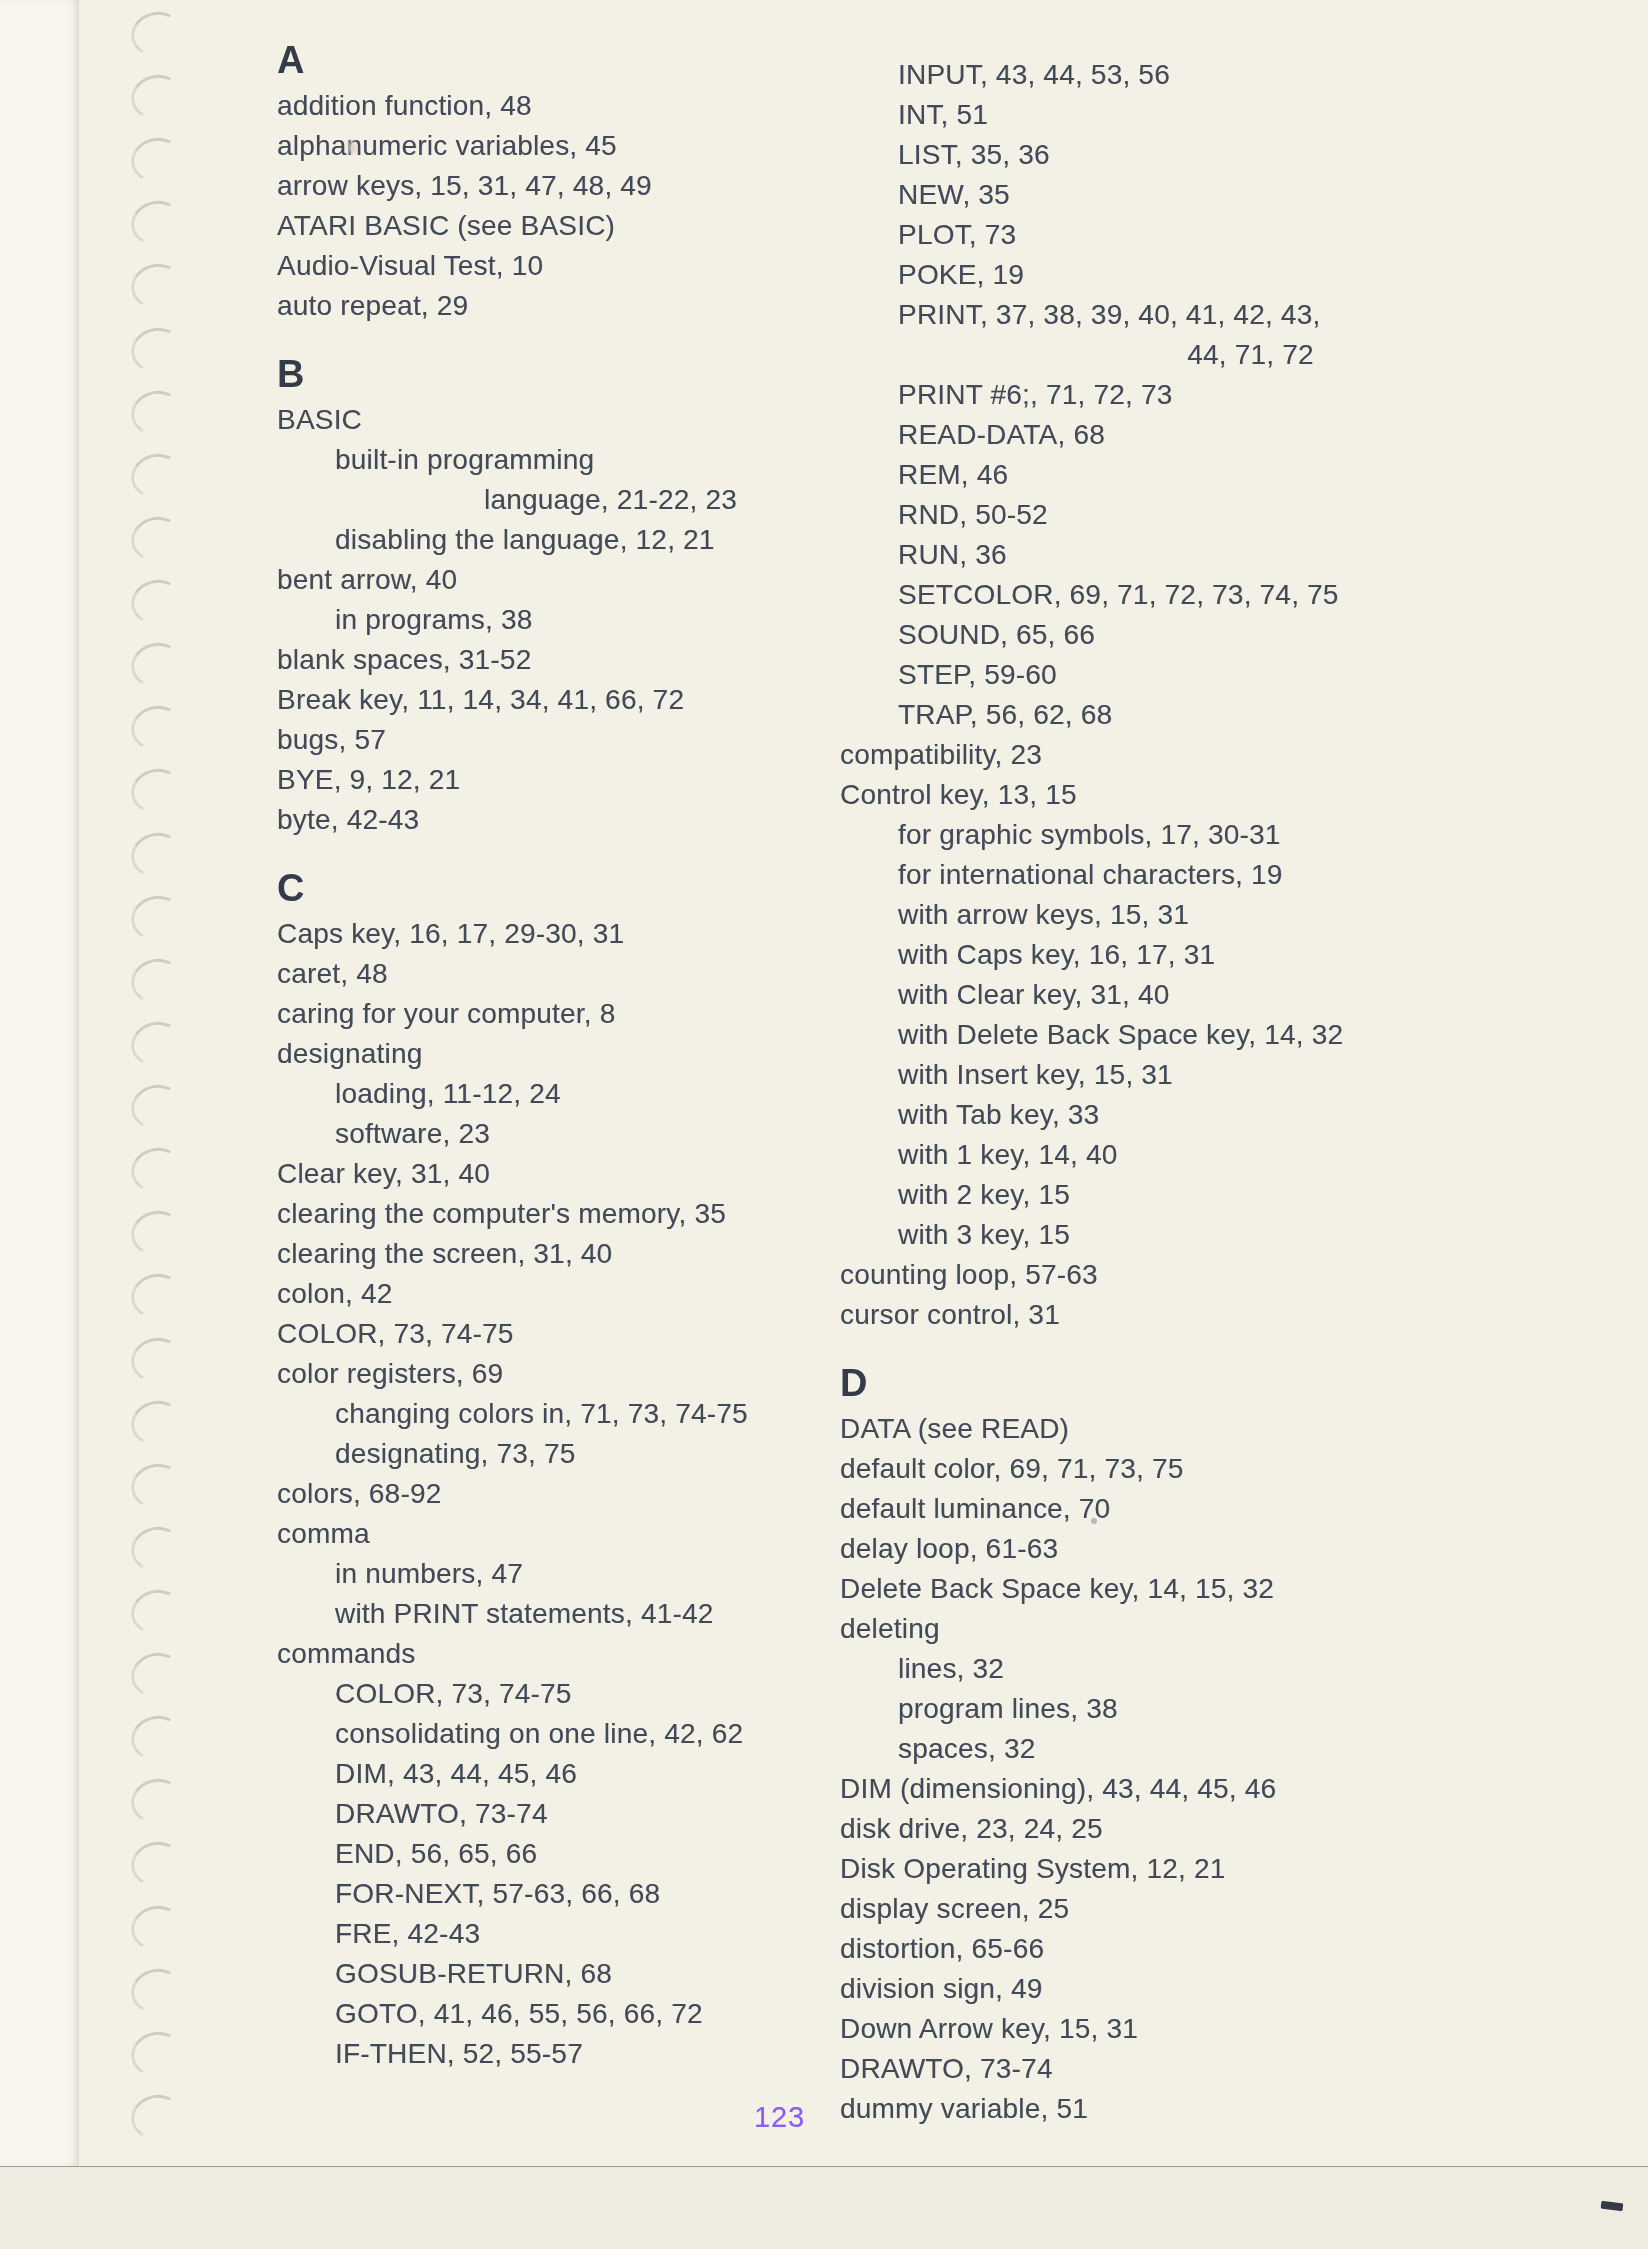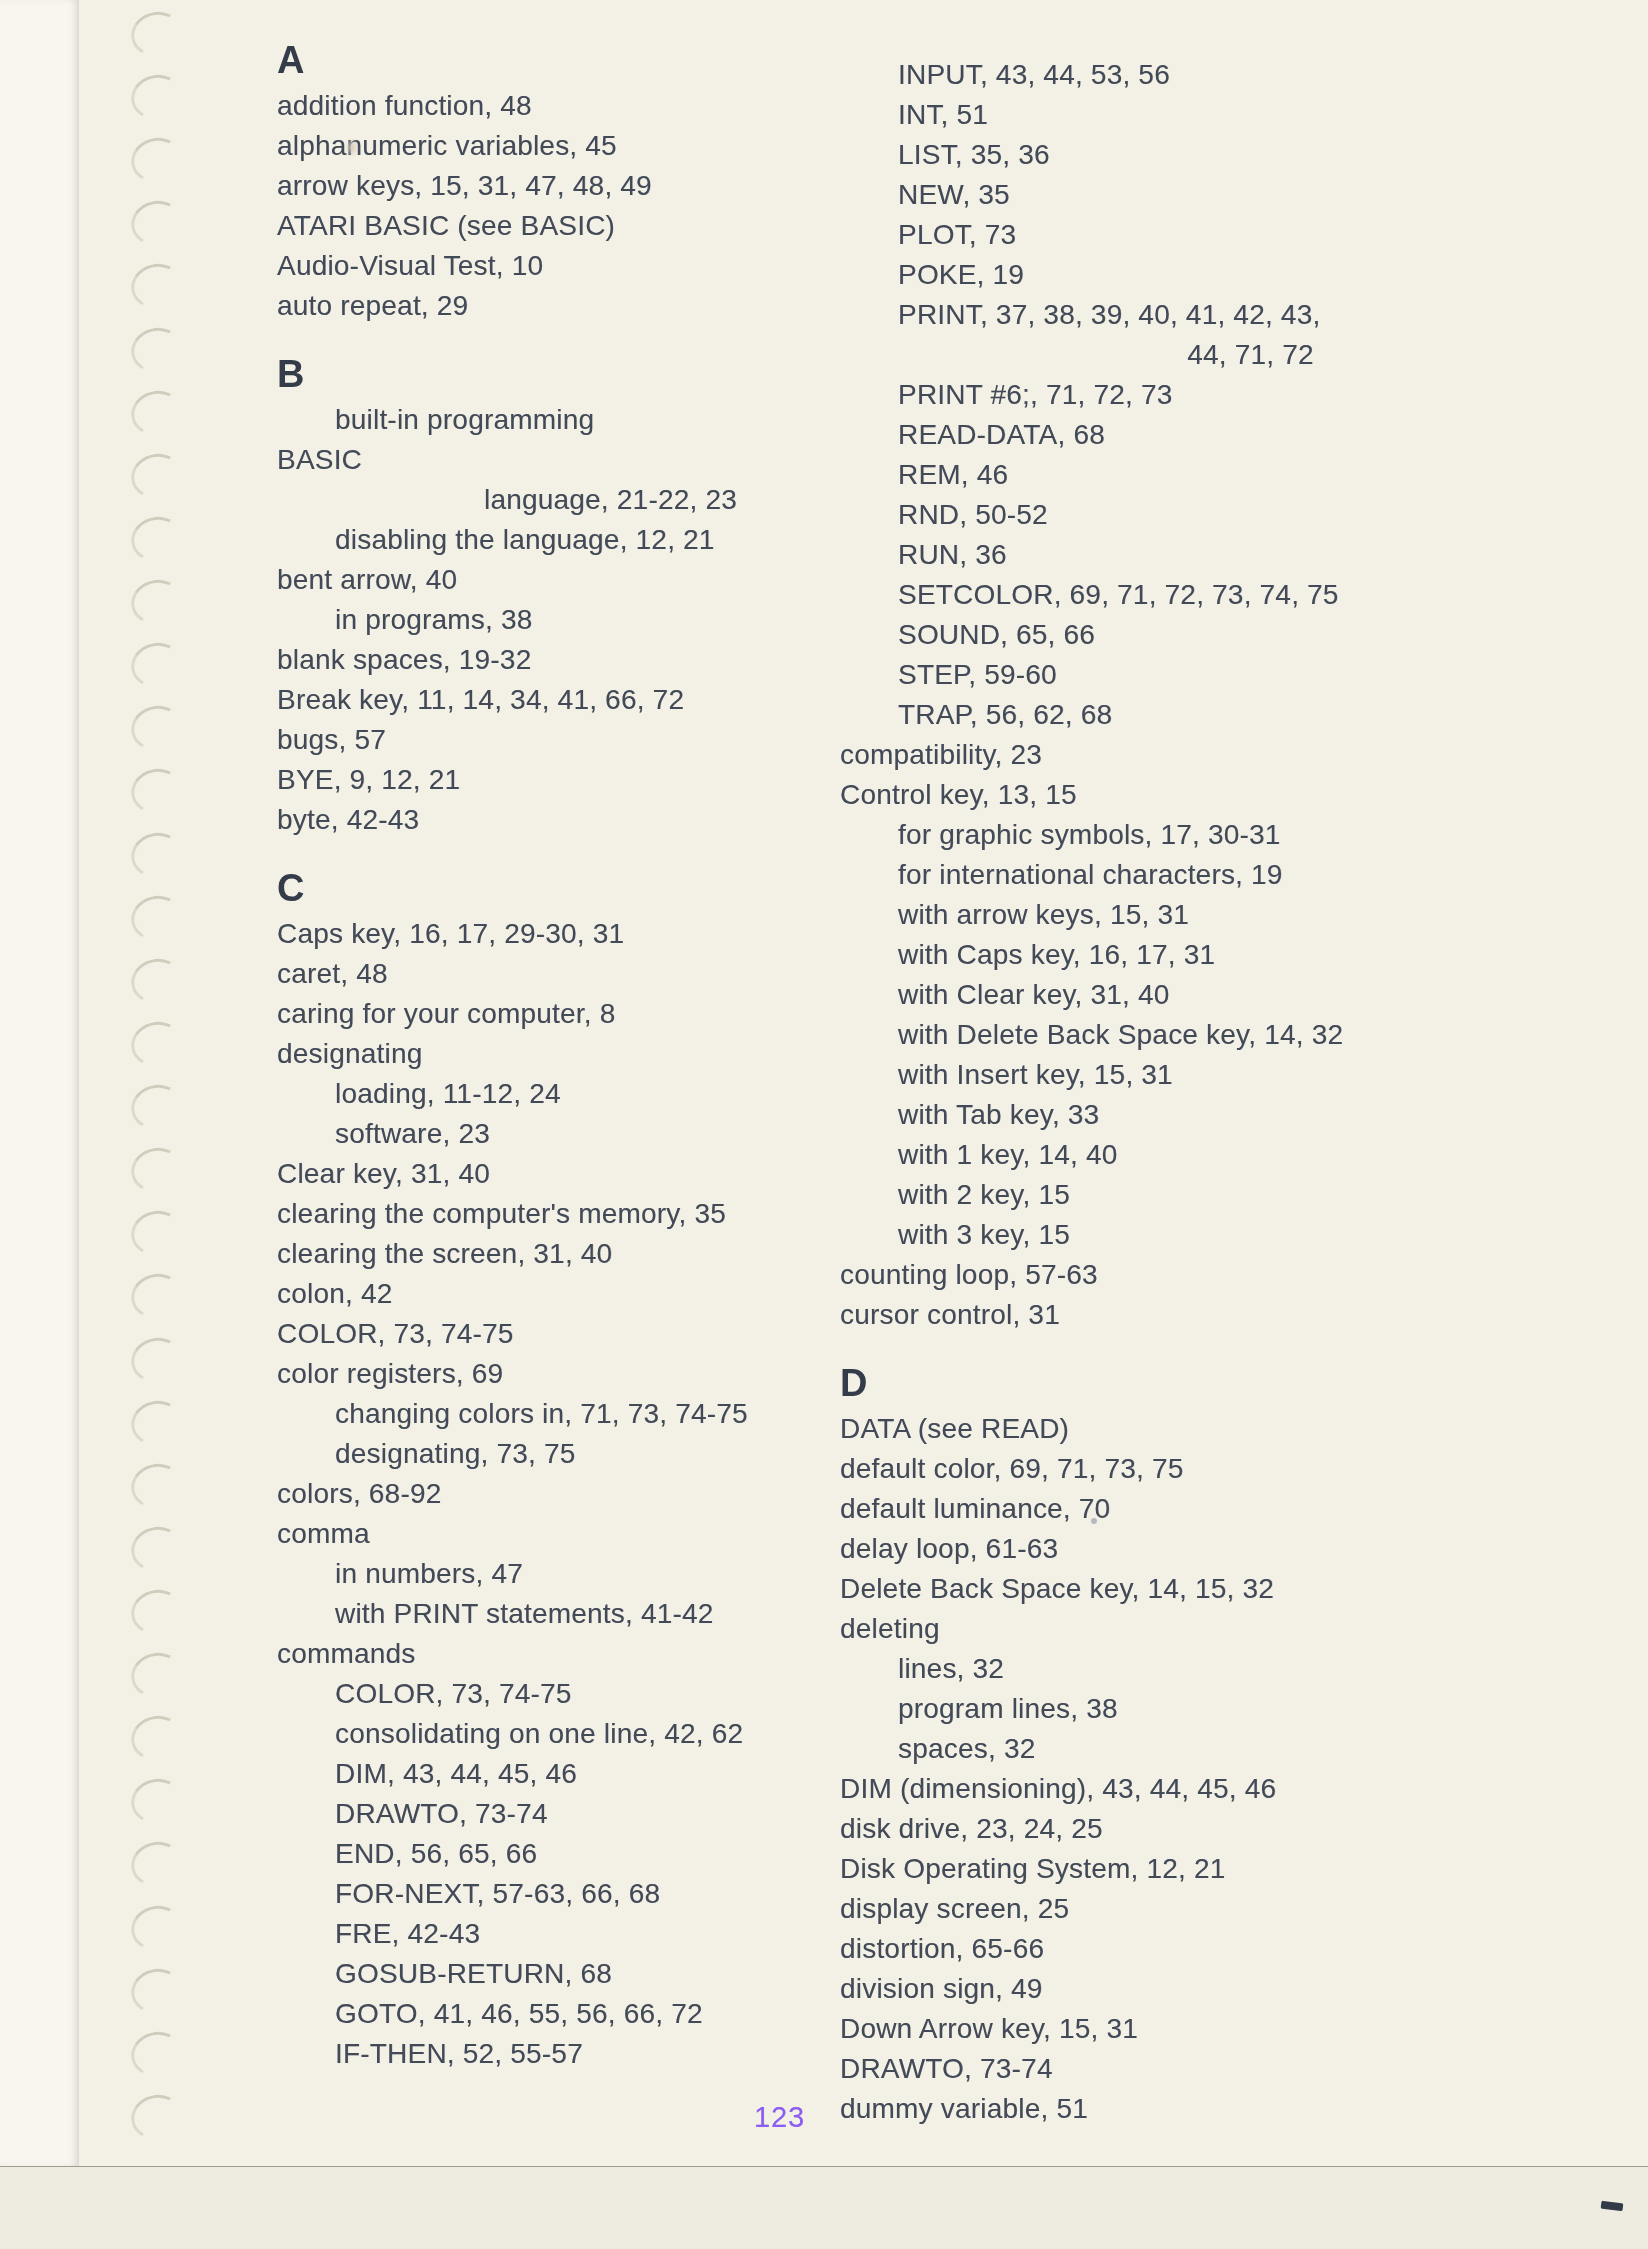--- a/index.html
+++ b/index.html
@@ -114,27 +114,27 @@
 
   <div id="col-left" class="col">
       <div class="section-heading">A</div>
       <div class="entry indent-0">addition function, 48</div>
       <div class="entry indent-0">alphanumeric variables, 45</div>
       <div class="entry indent-0">arrow keys, 15, 31, 47, 48, 49</div>
       <div class="entry indent-0">ATARI BASIC (see BASIC)</div>
       <div class="entry indent-0">Audio-Visual Test, 10</div>
       <div class="entry indent-0">auto repeat, 29</div>
       <div class="section-heading">B</div>
+      <div class="entry indent-0">BASIC</div>
       <div class="entry indent-1">built-in programming</div>
-      <div class="entry indent-0">BASIC</div>
       <div class="entry indent-2">language, 21-22, 23</div>
       <div class="entry indent-1">disabling the language, 12, 21</div>
       <div class="entry indent-0">bent arrow, 40</div>
       <div class="entry indent-1">in programs, 38</div>
-      <div class="entry indent-0">blank spaces, 19-32</div>
+      <div class="entry indent-0">blank spaces, 31-52</div>
       <div class="entry indent-0">Break key, 11, 14, 34, 41, 66, 72</div>
       <div class="entry indent-0">bugs, 57</div>
       <div class="entry indent-0">BYE, 9, 12, 21</div>
       <div class="entry indent-0">byte, 42-43</div>
       <div class="section-heading">C</div>
       <div class="entry indent-0">Caps key, 16, 17, 29-30, 31</div>
       <div class="entry indent-0">caret, 48</div>
       <div class="entry indent-0">caring for your computer, 8</div>
       <div class="entry indent-0">designating</div>
       <div class="entry indent-1">loading, 11-12, 24</div>

